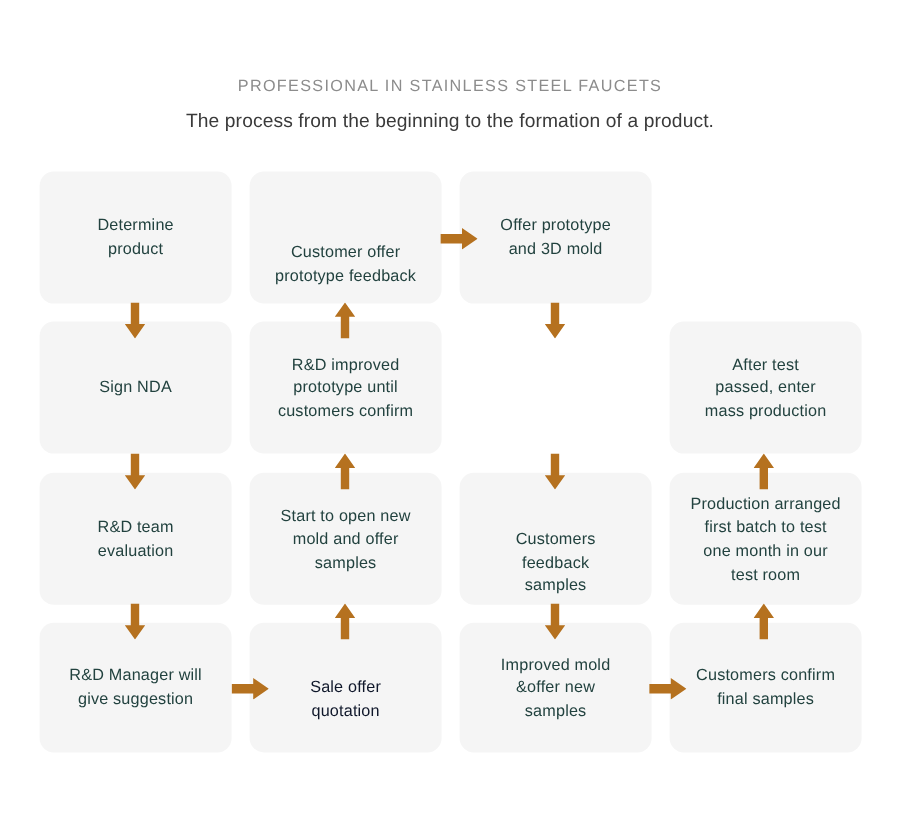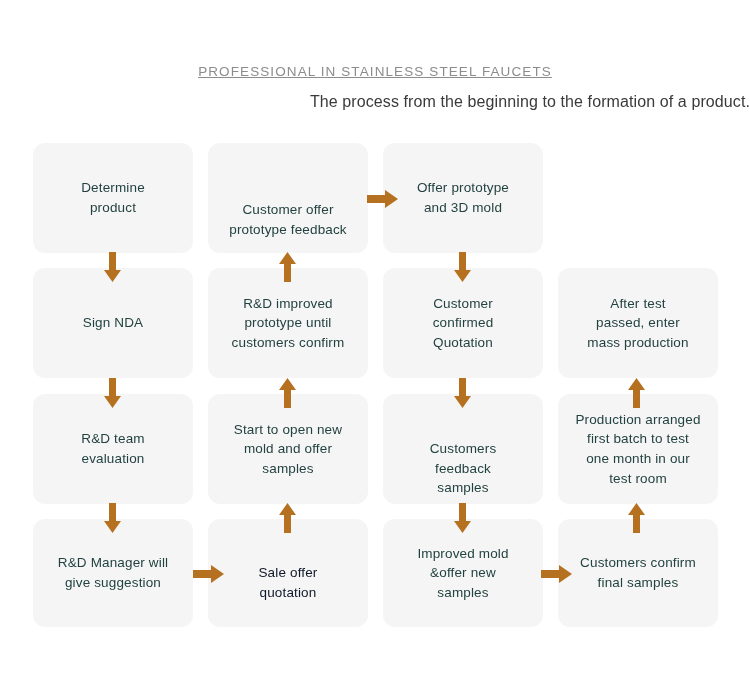--- a/index.html
+++ b/index.html
@@ -72,29 +72,28 @@
   .subtitle {
     position: absolute;
     left: 0;
     top: 64px;
     width: 750px;
     text-align: center;
     font-size: 13.5px;
     letter-spacing: 1.1px;
     color: #8c8c8c;
     white-space: nowrap;
-    text-decoration: underline;
   }
 
   .lead {
     position: absolute;
     left: 0;
     top: 93px;
     width: 750px;
-    text-align: right;
+    text-align: center;
     font-size: 16px;
     color: #3a3a3a;
     letter-spacing: 0.1px;
     white-space: nowrap;
   }
 
   
   .flow {
     position: absolute;
     left: 0;
@@ -157,25 +156,20 @@
 and  3D mold</div>
       </div>
       <div class="node" style="left: 33px; top: 268px; width: 160px; height: 110px; background: rgb(245, 245, 245);">
         <div class="node-label" style="color: rgb(34, 66, 63);">Sign NDA</div>
       </div>
       <div class="node" style="left: 208px; top: 268px; width: 160px; height: 110px; background: rgb(245, 245, 245); text-align: center;">
         <div class="node-label" style="color: rgb(34, 66, 63);">R&amp;D improved
 prototype until
 customers confirm</div>
       </div>
-      <div class="node" style="left: 383px; top: 268px; width: 160px; height: 110px; background: rgb(245, 245, 245);">
-        <div class="node-label" style="color: rgb(34, 66, 63);">Customer
-confirmed
-Quotation</div>
-      </div>
       <div class="node" style="left: 558px; top: 268px; width: 160px; height: 110px; background: rgb(245, 245, 245);">
         <div class="node-label" style="color: rgb(34, 66, 63);">After test
 passed, enter
 mass production</div>
       </div>
       <div class="node" style="left: 33px; top: 394px; width: 160px; height: 110px; background: rgb(245, 245, 245); justify-content: center;">
         <div class="node-label" style="color: rgb(34, 66, 63);">R&amp;D team
 evaluation</div>
       </div>
       <div class="node" style="left: 208px; top: 394px; width: 160px; height: 110px; background: rgb(245, 245, 245);">

